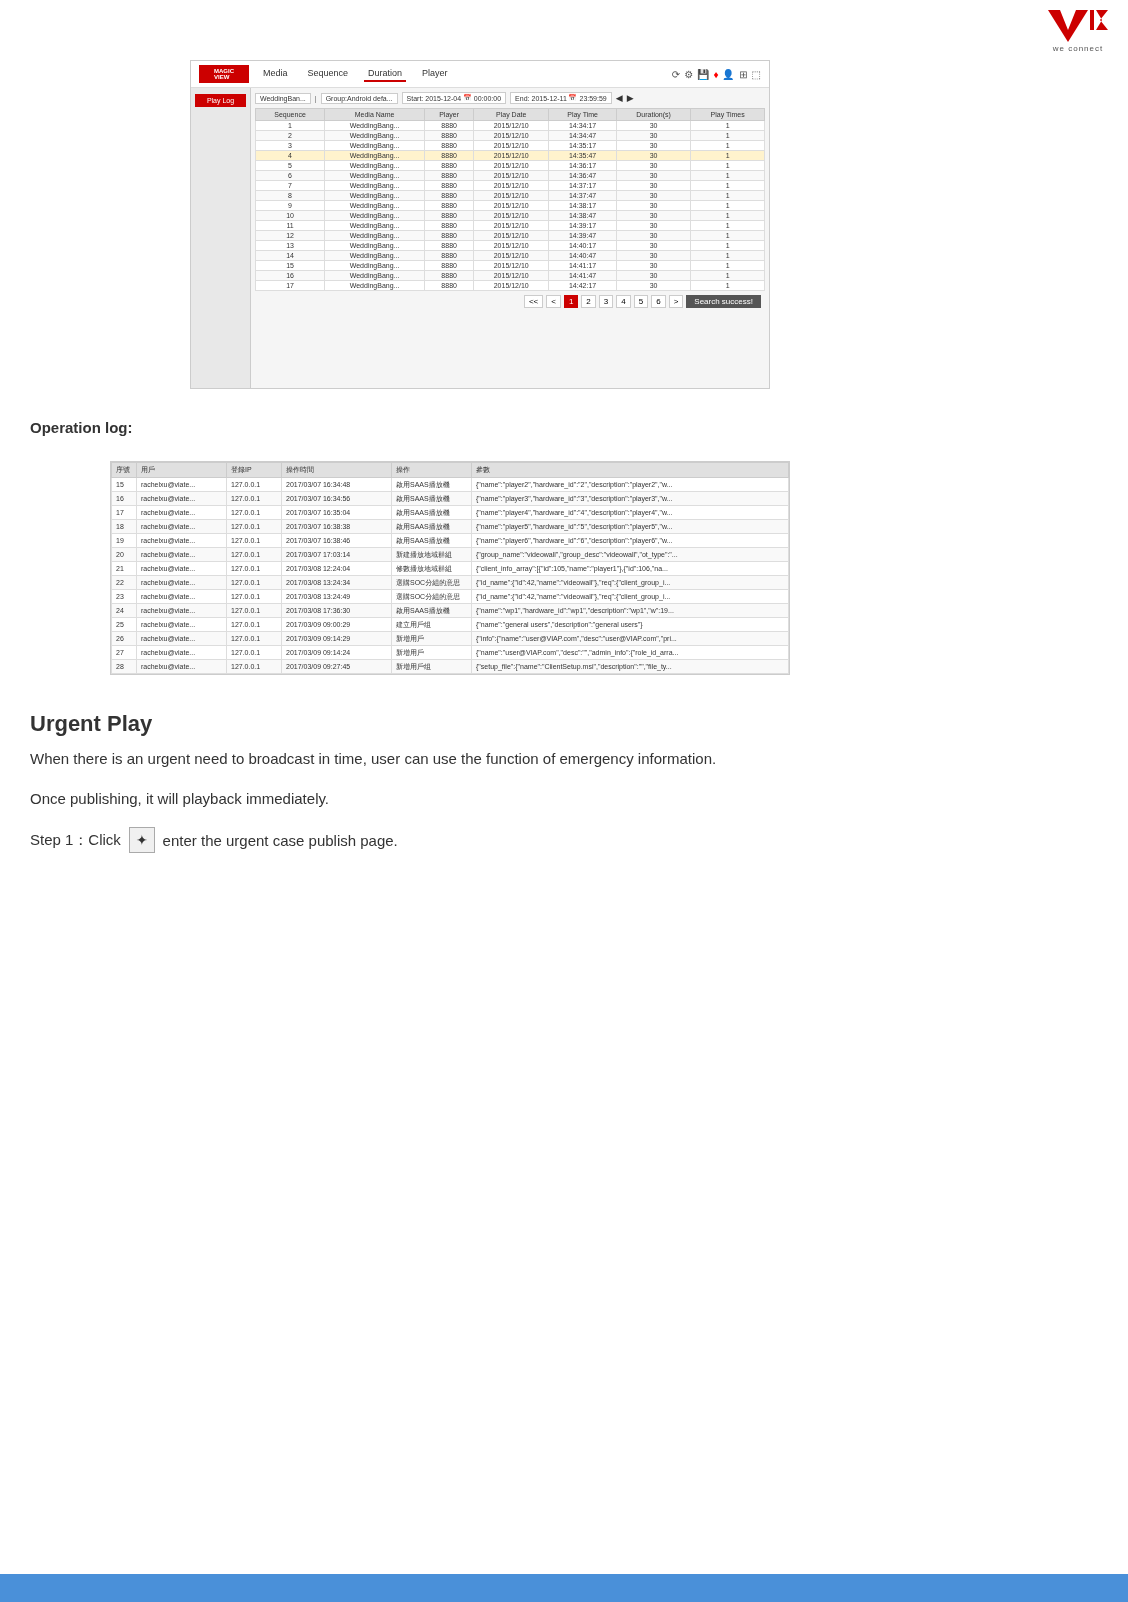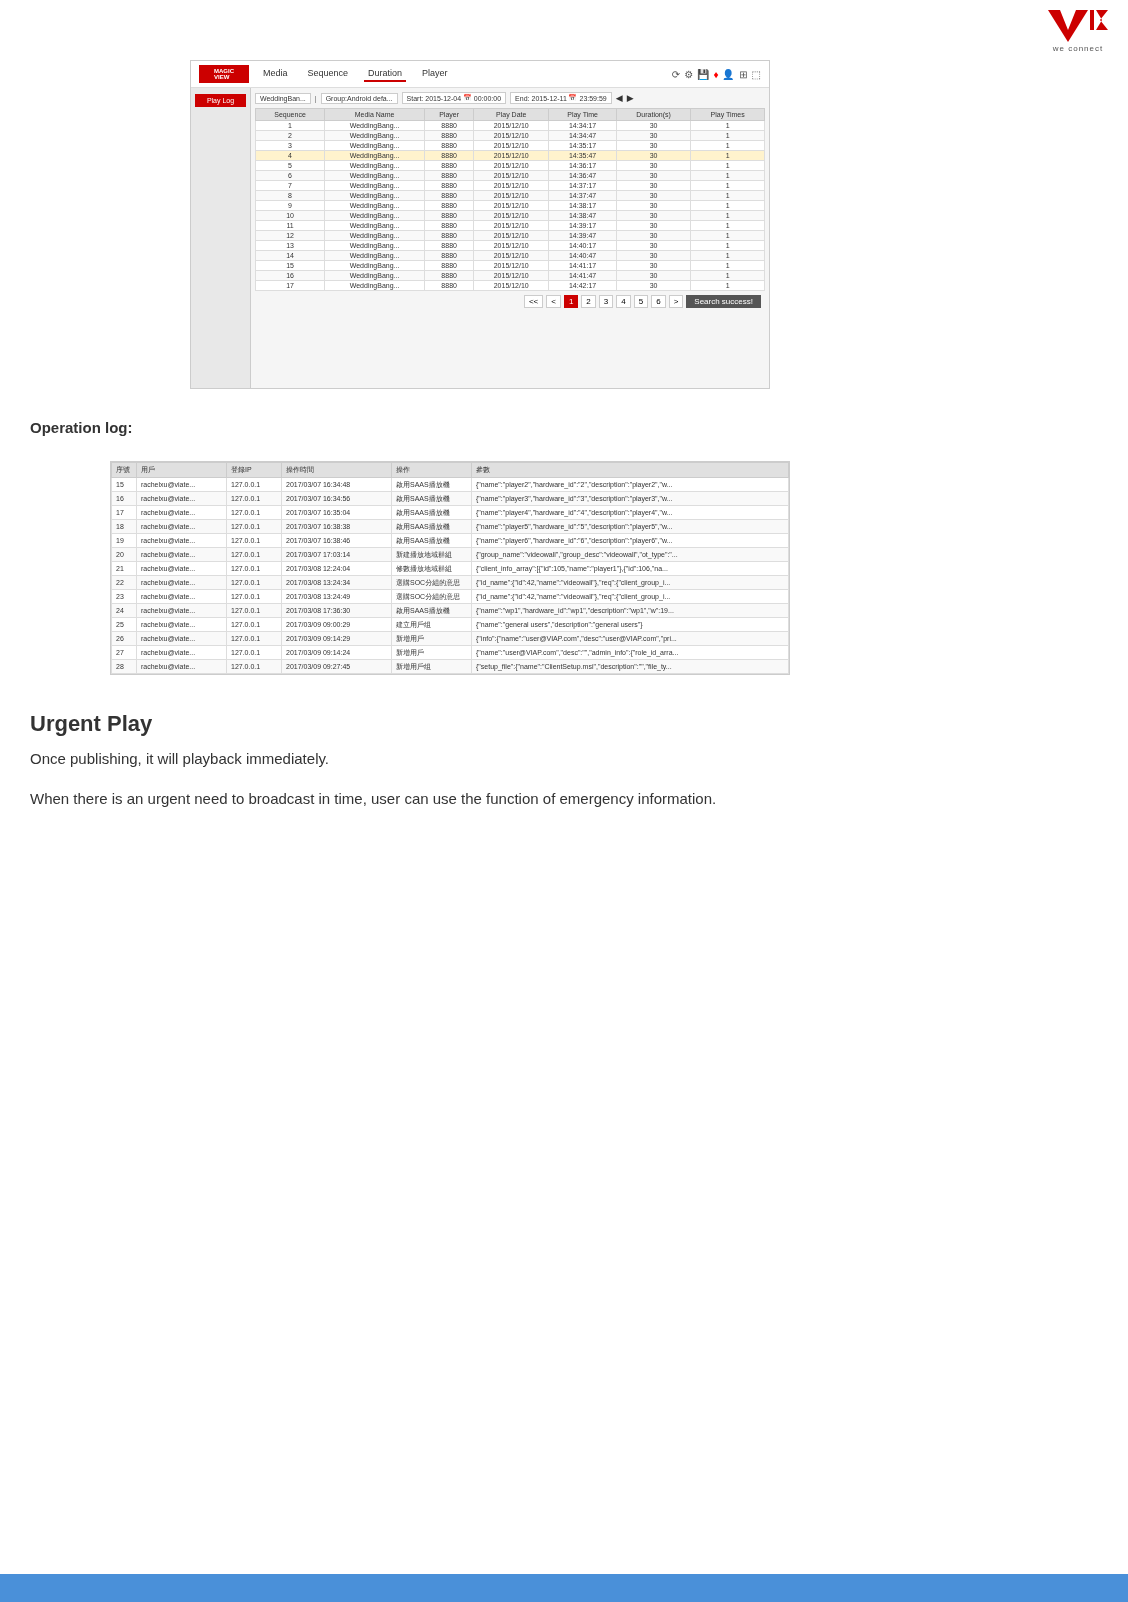--- a/index.html
+++ b/index.html
@@ -688,21 +688,28 @@
       <td style="width:80px;">新增用戶组</td>
       <td style="max-width:200px;overflow:hidden;text-overflow:ellipsis;white-space:nowrap;">{"setup_file":{"name":"ClientSetup.msi","description":"","file_ty...</td>
     </tr>
           </tbody>
       </table>
     </div>
   </div>
 
   <div class="section">
     <div class="urgent-title">Urgent Play</div>
+    <div class="urgent-desc">When there is an urgent need to broadcast in time, user can use the function of emergency information.</div>
     <div class="urgent-desc">Once publishing, it will playback immediately.</div>
-    <div class="urgent-desc">When there is an urgent need to broadcast in time, user can use the function of emergency information.</div>
+    <div class="step-line">
+      <span>Step 1：Click</span>
+      <span class="gear-icon-box">
+        <span style="font-size:14px;">✦</span>
+      </span>
+      <span>enter the urgent case publish page.</span>
+    </div>
   </div>
 
 </div>
 
 <div class="page-number">68</div>
 
 <div class="bottom-bar"></div>
 
 </body></html>

